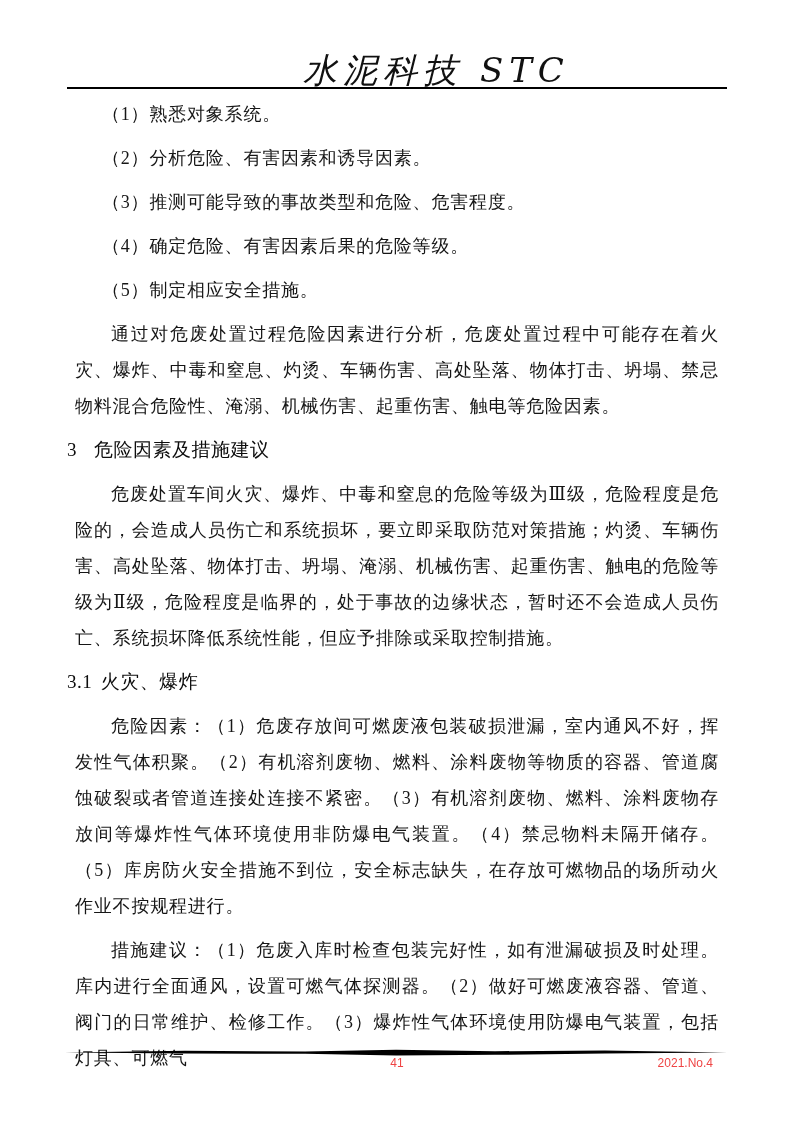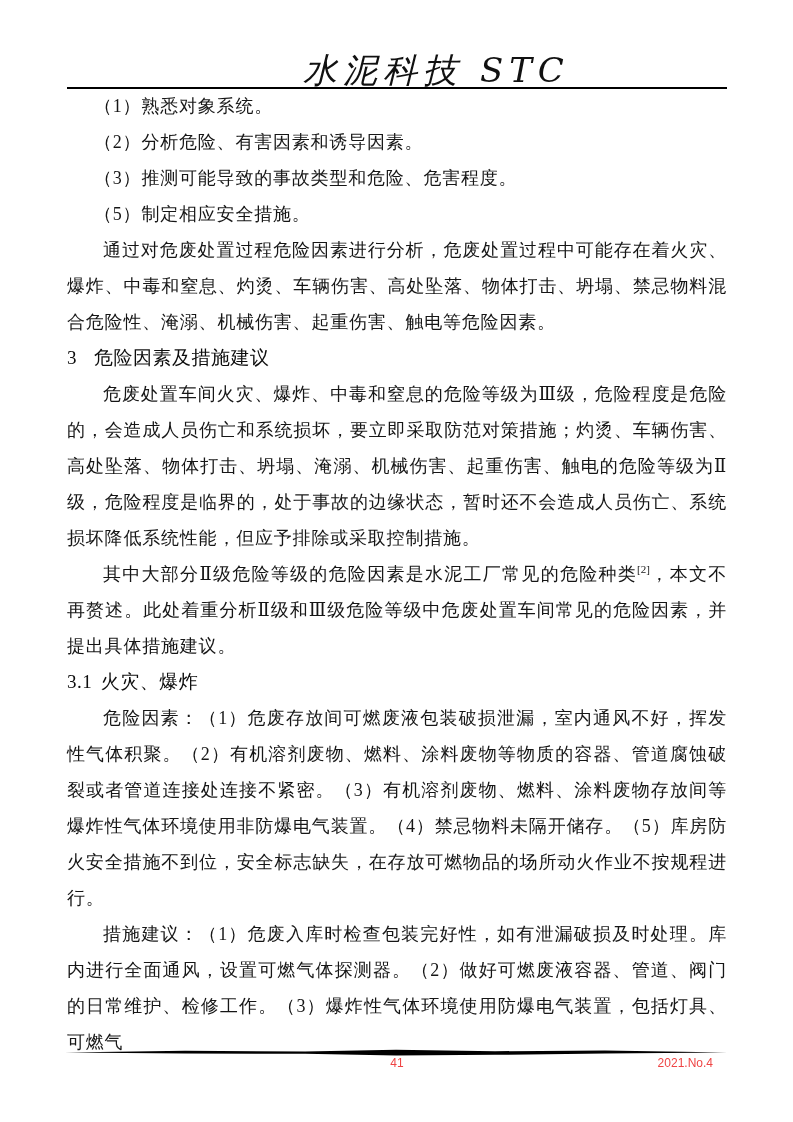--- a/index.html
+++ b/index.html
@@ -47,21 +47,21 @@
     top: 88px;
     left: 67px;
     width: 660px;
     font-size: 18px;
     line-height: 36px;
     letter-spacing: 0.8px;
     text-align: justify;
     color: #161616;
   }
   .content p {
-    margin: 0;
+    margin: 8px;
     text-indent: 2em;
   }
   .content p.list-item {
     text-indent: 1.5em;
   }
   .content h2 {
     margin: 0;
     font-size: 19px;
     line-height: 36px;
     font-weight: normal;
@@ -114,31 +114,31 @@
 <div class="page">
 
   <div class="journal-title">水泥科技 STC</div>
   <div class="header-rule"></div>
 
   <div class="content">
 
     <p class="list-item">（1）熟悉对象系统。</p>
     <p class="list-item">（2）分析危险、有害因素和诱导因素。</p>
     <p class="list-item">（3）推测可能导致的事故类型和危险、危害程度。</p>
+    <p class="list-item">（4）确定危险、有害因素后果的危险等级。</p>
     <p class="list-item">（5）制定相应安全措施。</p>
 
     <p>通过对危废处置过程危险因素进行分析，危废处置过程中可能存在着火灾、爆炸、中毒和窒息、灼烫、车辆伤害、高处坠落、物体打击、坍塌、禁忌物料混合危险性、淹溺、机械伤害、起重伤害、触电等危险因素。</p>
 
     <h2>
       <span class="sec-num">3</span><span>危险因素及措施建议</span>
     </h2>
 
     <p>危废处置车间火灾、爆炸、中毒和窒息的危险等级为Ⅲ级，危险程度是危险的，会造成人员伤亡和系统损坏，要立即采取防范对策措施；灼烫、车辆伤害、高处坠落、物体打击、坍塌、淹溺、机械伤害、起重伤害、触电的危险等级为Ⅱ级，危险程度是临界的，处于事故的边缘状态，暂时还不会造成人员伤亡、系统损坏降低系统性能，但应予排除或采取控制措施。</p>
 
-    <p><span>其中大部分Ⅱ级危险等级的危险因素是水泥工厂常见的危险种类</span><sup class="citation">[2]</sup><span>，本文不再赘述。此处着重分析Ⅱ级和Ⅲ级危险等级中危废处置车间常见的危险因素，并提出具体措施建议。</span></p>
 
     <h2>
       <span class="sec-num sub">3.1</span><span>火灾、爆炸</span>
     </h2>
 
     <p>危险因素：（1）危废存放间可燃废液包装破损泄漏，室内通风不好，挥发性气体积聚。（2）有机溶剂废物、燃料、涂料废物等物质的容器、管道腐蚀破裂或者管道连接处连接不紧密。（3）有机溶剂废物、燃料、涂料废物存放间等爆炸性气体环境使用非防爆电气装置。（4）禁忌物料未隔开储存。（5）库房防火安全措施不到位，安全标志缺失，在存放可燃物品的场所动火作业不按规程进行。</p>
 
     <p>措施建议：（1）危废入库时检查包装完好性，如有泄漏破损及时处理。库内进行全面通风，设置可燃气体探测器。（2）做好可燃废液容器、管道、阀门的日常维护、检修工作。（3）爆炸性气体环境使用防爆电气装置，包括灯具、可燃气</p>
 
   </div>

